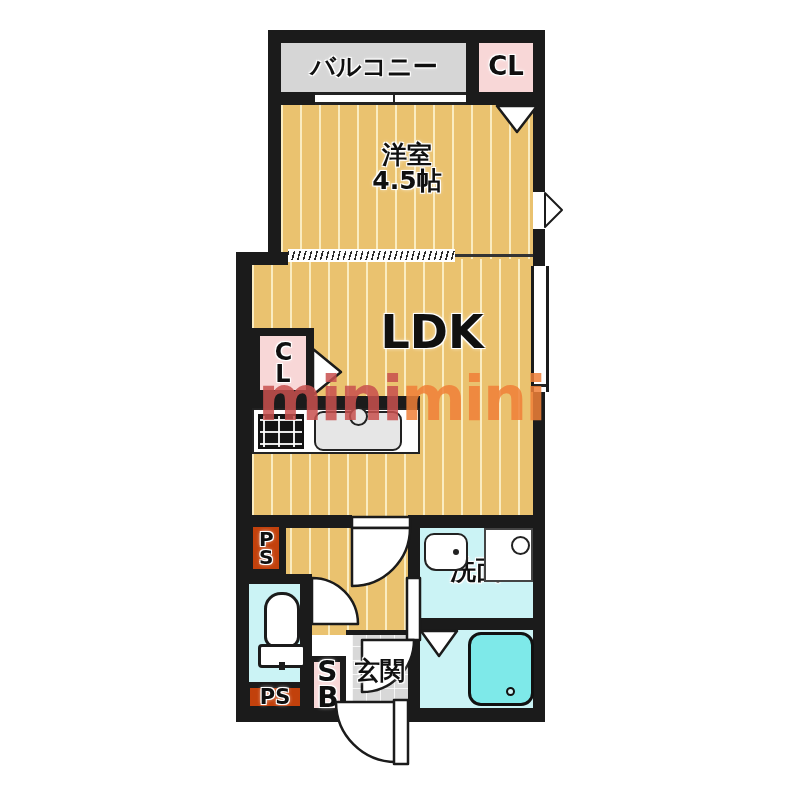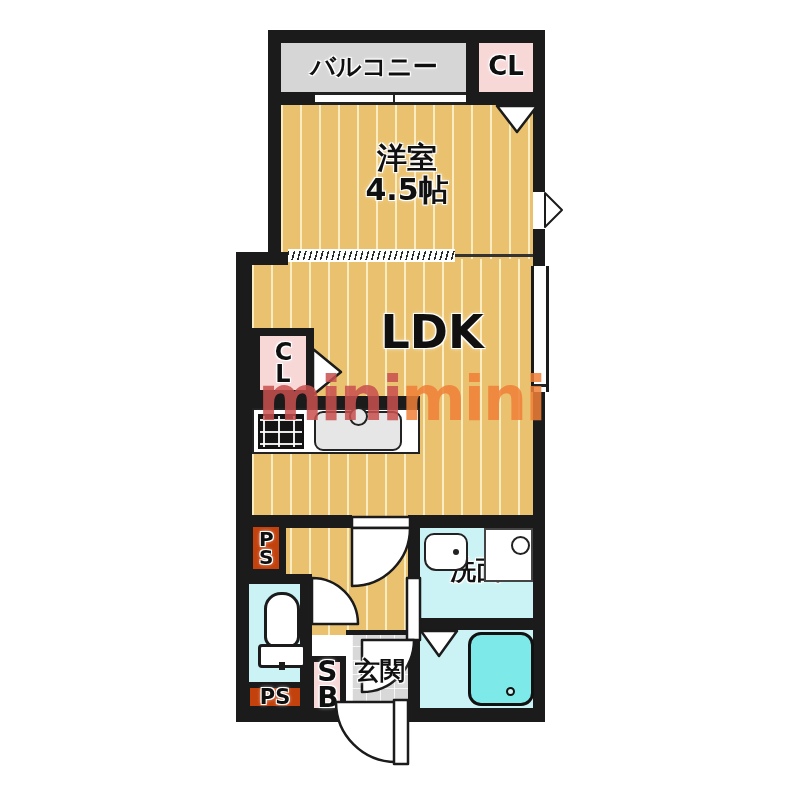--- a/index.html
+++ b/index.html
@@ -33,21 +33,21 @@
 <div id="canvas">
 
   <div class="floor-gray" style="left:281px;top:43px;width:185px;height:49px;">
     <div class="label abs" style="left:18px;top:11px;width:150px;font-size:25px;">バルコニー</div>
   </div>
   <div class="floor-pink" style="left:479px;top:43px;width:54px;height:49px;">
     <div class="label abs" style="left:0px;top:10px;width:54px;font-size:26px;">CL</div>
   </div>
 
   <div class="floor-wood" style="left:281px;top:104px;width:252px;height:155px;">
-    <div class="label abs" style="left:61px;top:38px;width:130px;font-size:30px;">
+    <div class="label abs" style="left:61px;top:38px;width:130px;font-size:25px;">
       <div>洋室</div>
       <div>4.5帖</div>
     </div>
   </div>
 
   <div class="floor-wood" style="left:252px;top:259px;width:281px;height:269px;">
     <div class="label abs" style="left:70px;top:49px;width:220px;font-size:46px;">
       <div>LDK</div>
     </div>
   </div>

